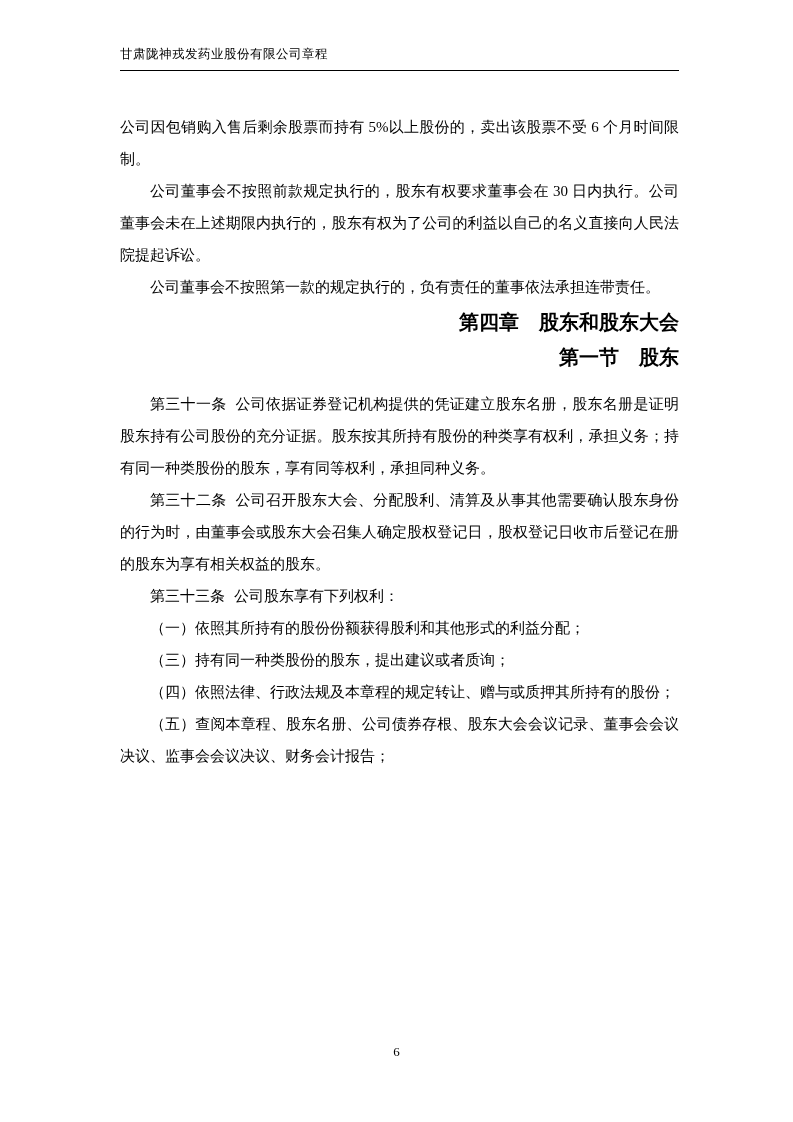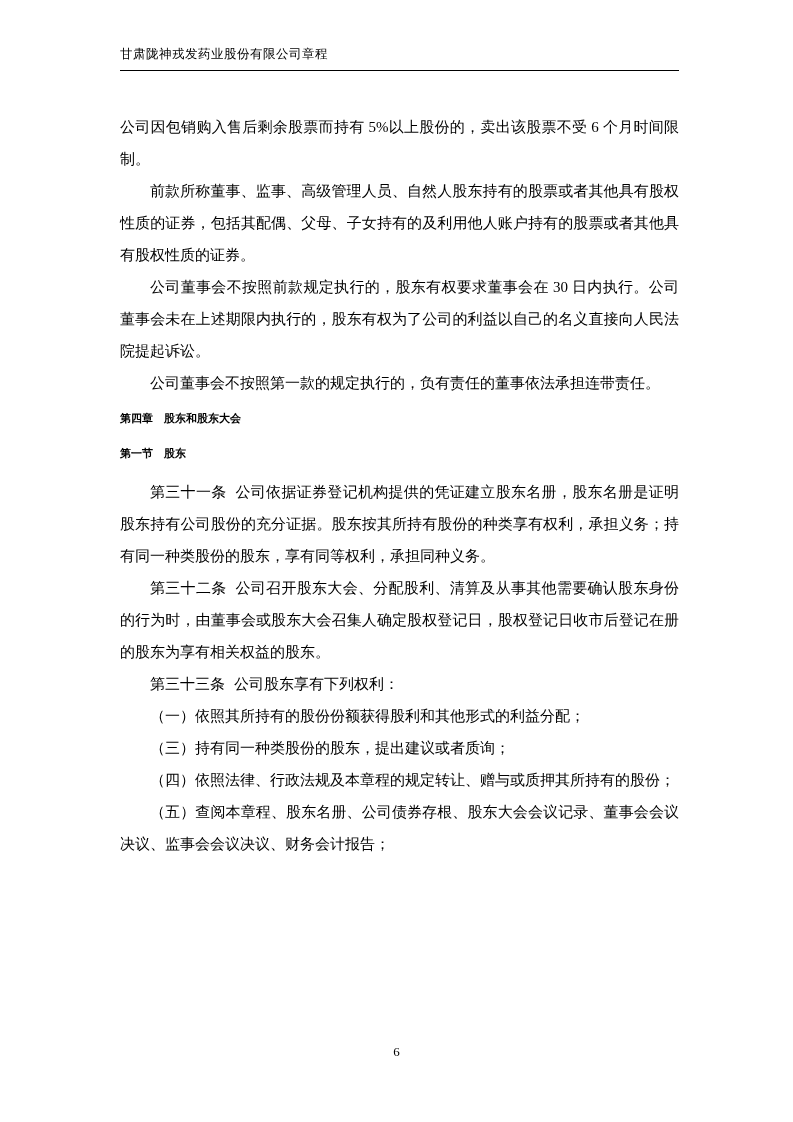--- a/index.html
+++ b/index.html
@@ -44,26 +44,26 @@
   }
   .para.no-indent {
     text-indent: 0;
     margin-top: 40px;
   }
 
   .chapter-heading,
   .section-heading {
     font-family: "Liberation Sans", "DejaVu Sans", sans-serif;
     font-weight: bold;
-    font-size: 11px;
-    text-align: left;
+    font-size: 20px;
+    text-align: right;
     text-indent: 0;
     margin: 3px 0;
   }
-  .section-heading { margin-bottom: 7px; }
+  .section-heading { margin-bottom: 15px; }
 
   .article-label {
     font-family: "Liberation Sans", "DejaVu Sans", sans-serif;
     font-weight: normal;
     margin-right: 0.6em;
   }
 
   .page-footer {
     position: absolute;
     left: 0;
@@ -81,21 +81,20 @@
   <div class="content">
 
     <div class="page-header">
       <div class="header-title">甘肃陇神戎发药业股份有限公司章程</div>
     </div>
 
     <div class="body-text">
 
       <p class="para no-indent">公司因包销购入售后剩余股票而持有 5%以上股份的，卖出该股票不受 6 个月时间限制。</p>
 
-      <p class="para">前款所称董事、监事、高级管理人员、自然人股东持有的股票或者其他具有股权性质的证券，包括其配偶、父母、子女持有的及利用他人账户持有的股票或者其他具有股权性质的证券。</p>
 
       <p class="para">公司董事会不按照前款规定执行的，股东有权要求董事会在 30 日内执行。公司董事会未在上述期限内执行的，股东有权为了公司的利益以自己的名义直接向人民法院提起诉讼。</p>
 
       <p class="para">公司董事会不按照第一款的规定执行的，负有责任的董事依法承担连带责任。</p>
 
       <p class="chapter-heading">第四章　股东和股东大会</p>
 
       <p class="section-heading">第一节　股东</p>
 
       <p class="para"><span class="article-label">第三十一条</span><span>公司依据证券登记机构提供的凭证建立股东名册，股东名册是证明股东持有公司股份的充分证据。股东按其所持有股份的种类享有权利，承担义务；持有同一种类股份的股东，享有同等权利，承担同种义务。</span></p>

